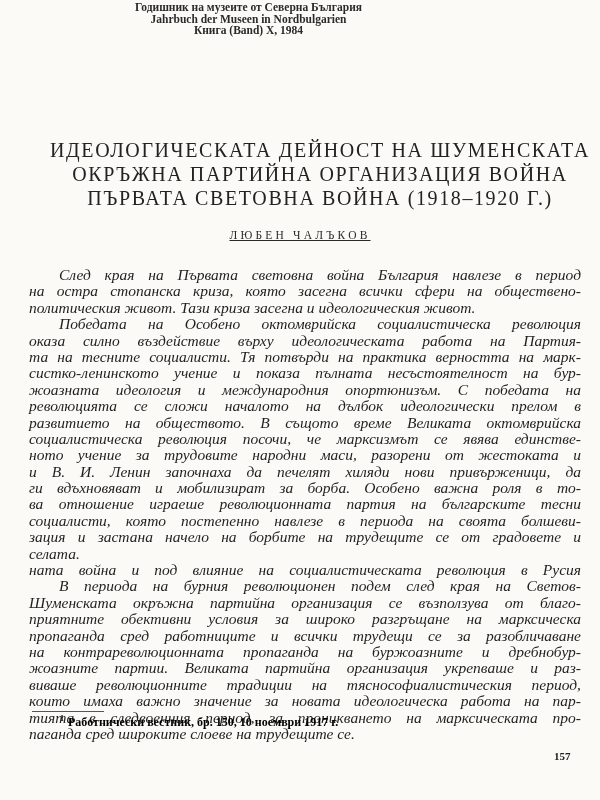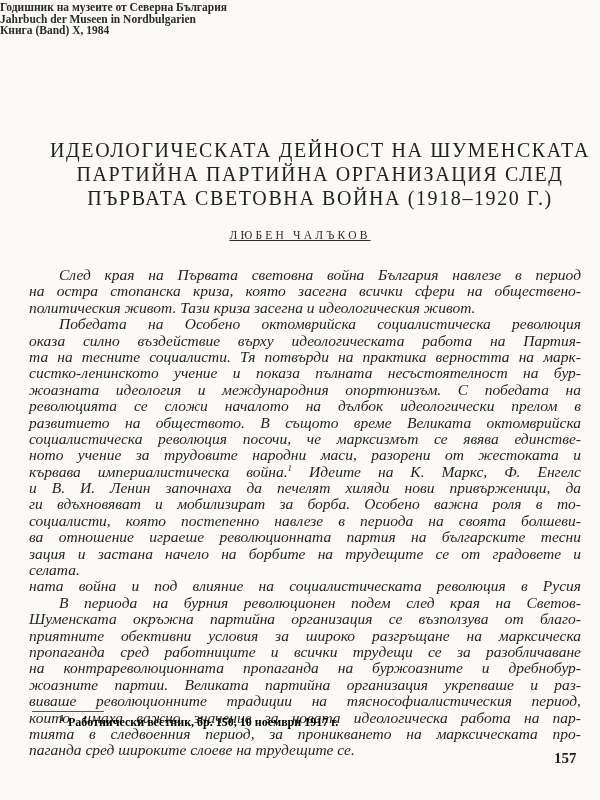--- a/index.html
+++ b/index.html
@@ -5,21 +5,21 @@
   html, body { margin: 0; padding: 0; }
   body {
     width: 600px; height: 800px; overflow: hidden;
     background: #fbfaf7;
     color: #1e1e1e;
     font-family: "DejaVu Serif", serif;
     position: relative;
   }
   .header {
     position: absolute; top: 2px; left: 0; width: 497px;
-    font-family: "Liberation Serif", serif;
+    text-align: center; font-family: "Liberation Serif", serif;
     font-weight: bold; font-size: 11.5px; line-height: 11.5px; color: #2a2a2a;
   }
   .header div { white-space: nowrap; }
   .title {
     position: absolute; top: 138px; left: 0; width: 600px;
     text-align: center; font-family: "Liberation Serif", serif;
     font-size: 20px; line-height: 24px; letter-spacing: 1.6px; color: #222;
   }
   .title div { white-space: nowrap; margin-left: 40px; }
   .author {
@@ -40,58 +40,57 @@
   }
   .footnote {
     position: absolute; top: 715px; left: 60px;
     font-family: Liberation Serif, serif; font-size: 12px; font-weight: bold; color: #000000;
     white-space: nowrap;
   }
   .footnote sup { font-size: 8px; margin-right: 4px; }
   sup { font-size: 9px; line-height: 0; }
   .page-num {
     position: absolute; top: 750px; left: 554px;
-    font-family: "Liberation Serif", serif; font-weight: bold; font-size: 15px; color: #222; text-align: right;
+    font-family: "Liberation Serif", serif; font-weight: bold; font-size: 11px; color: #222; text-align: right;
   }
 </style>
 </head>
 <body>
 
 <div class="header">
   <div>Годишник на музеите от Северна България</div>
   <div>Jahrbuch der Museen in Nordbulgarien</div>
   <div>Книга (Band) X, 1984</div>
 </div>
 
 <div class="title">
   <div>ИДЕОЛОГИЧЕСКАТА ДЕЙНОСТ НА ШУМЕНСКАТА</div>
-  <div>ПАРТИЙНА ПАРТИЙНА ОРГАНИЗАЦИЯ СЛЕД</div>
+  <div>ОКРЪЖНА ПАРТИЙНА ОРГАНИЗАЦИЯ ВОЙНА</div>
   <div>ПЪРВАТА СВЕТОВНА ВОЙНА (1918–1920 Г.)</div>
 </div>
 
 <div class="author">ЛЮБЕН ЧАЛЪКОВ</div>
 
 <div class="body-text">
   <div class="line indent">След края на Първата световна война България навлезе в период</div>
   <div class="line">на остра стопанска криза, която засегна всички сфери на обществено-</div>
   <div class="line last">политическия живот. Тази криза засегна и идеологическия живот.</div>
   <div class="line indent">Победата на Особено октомврийска социалистическа революция</div>
   <div class="line">оказа силно въздействие върху идеологическата работа на Партия-</div>
   <div class="line">та на тесните социалисти. Тя потвърди на практика верността на марк-</div>
   <div class="line">систко-ленинското учение и показа пълната несъстоятелност на бур-</div>
   <div class="line">жоазната идеология и международния опортюнизъм. С победата на</div>
   <div class="line">революцията се сложи началото на дълбок идеологически прелом в</div>
   <div class="line">развитието на обществото. В същото време Великата октомврийска</div>
   <div class="line">социалистическа революция посочи, че марксизмът се явява единстве-</div>
   <div class="line">ното учение за трудовите народни маси, разорени от жестоката и</div>
-  <div class="line"><span>кървава империалистическа война.</span><sup>1</sup><span> Идеите на К. Маркс, Ф. Енгелс</span></div>
   <div class="line">и В. И. Ленин започнаха да печелят хиляди нови привърженици, да</div>
   <div class="line">ги вдъхновяват и мобилизират за борба. Особено важна роля в то-</div>
+  <div class="line">ва отношение играеше революционната партия на българските тесни</div>
   <div class="line">социалисти, която постепенно навлезе в периода на своята болшеви-</div>
-  <div class="line">ва отношение играеше революционната партия на българските тесни</div>
   <div class="line">зация и застана начело на борбите на трудещите се от градовете и</div>
   <div class="line last">селата.</div>
   <div class="line">ната война и под влияние на социалистическата революция в Русия</div>
   <div class="line indent">В периода на бурния революционен подем след края на Светов-</div>
   <div class="line">Шуменската окръжна партийна организация се възползува от благо-</div>
   <div class="line">приятните обективни условия за широко разгръщане на марксическа</div>
   <div class="line">пропаганда сред работниците и всички трудещи се за разобличаване</div>
   <div class="line">на контрареволюционната пропаганда на буржоазните и дребнобур-</div>
   <div class="line">жоазните партии. Великата партийна организация укрепваше и раз-</div>
   <div class="line">виваше революционните традиции на тяснософиалистическия период,</div>

